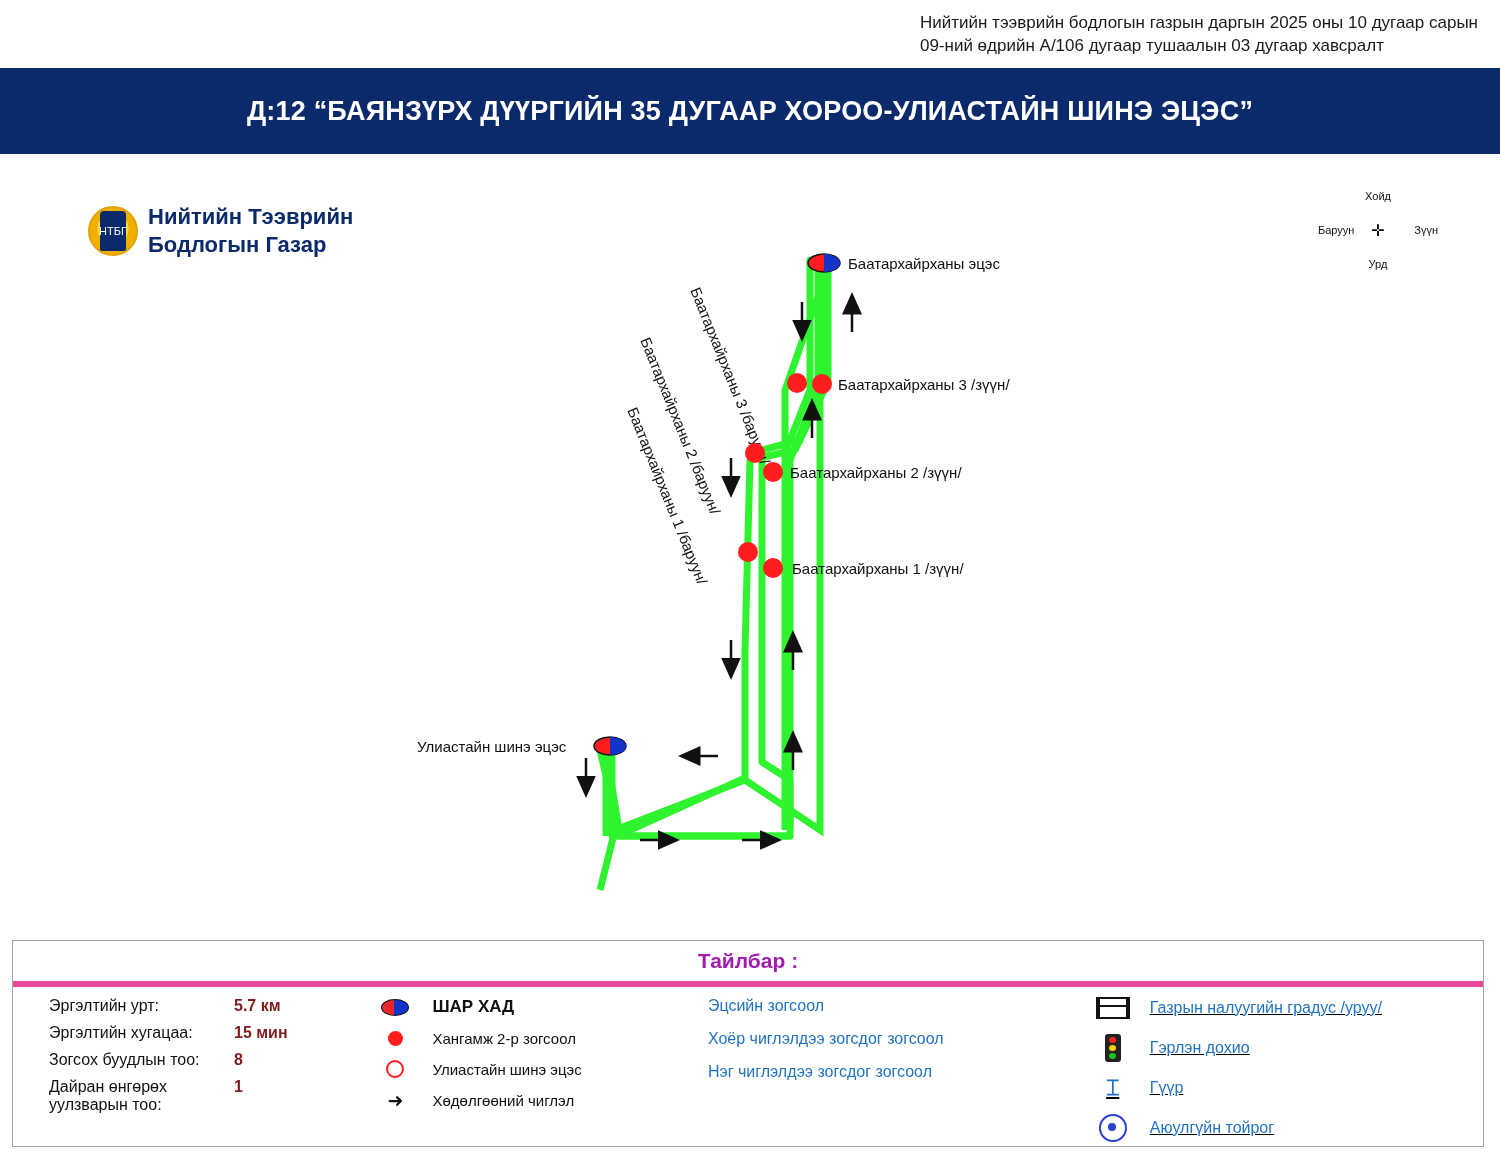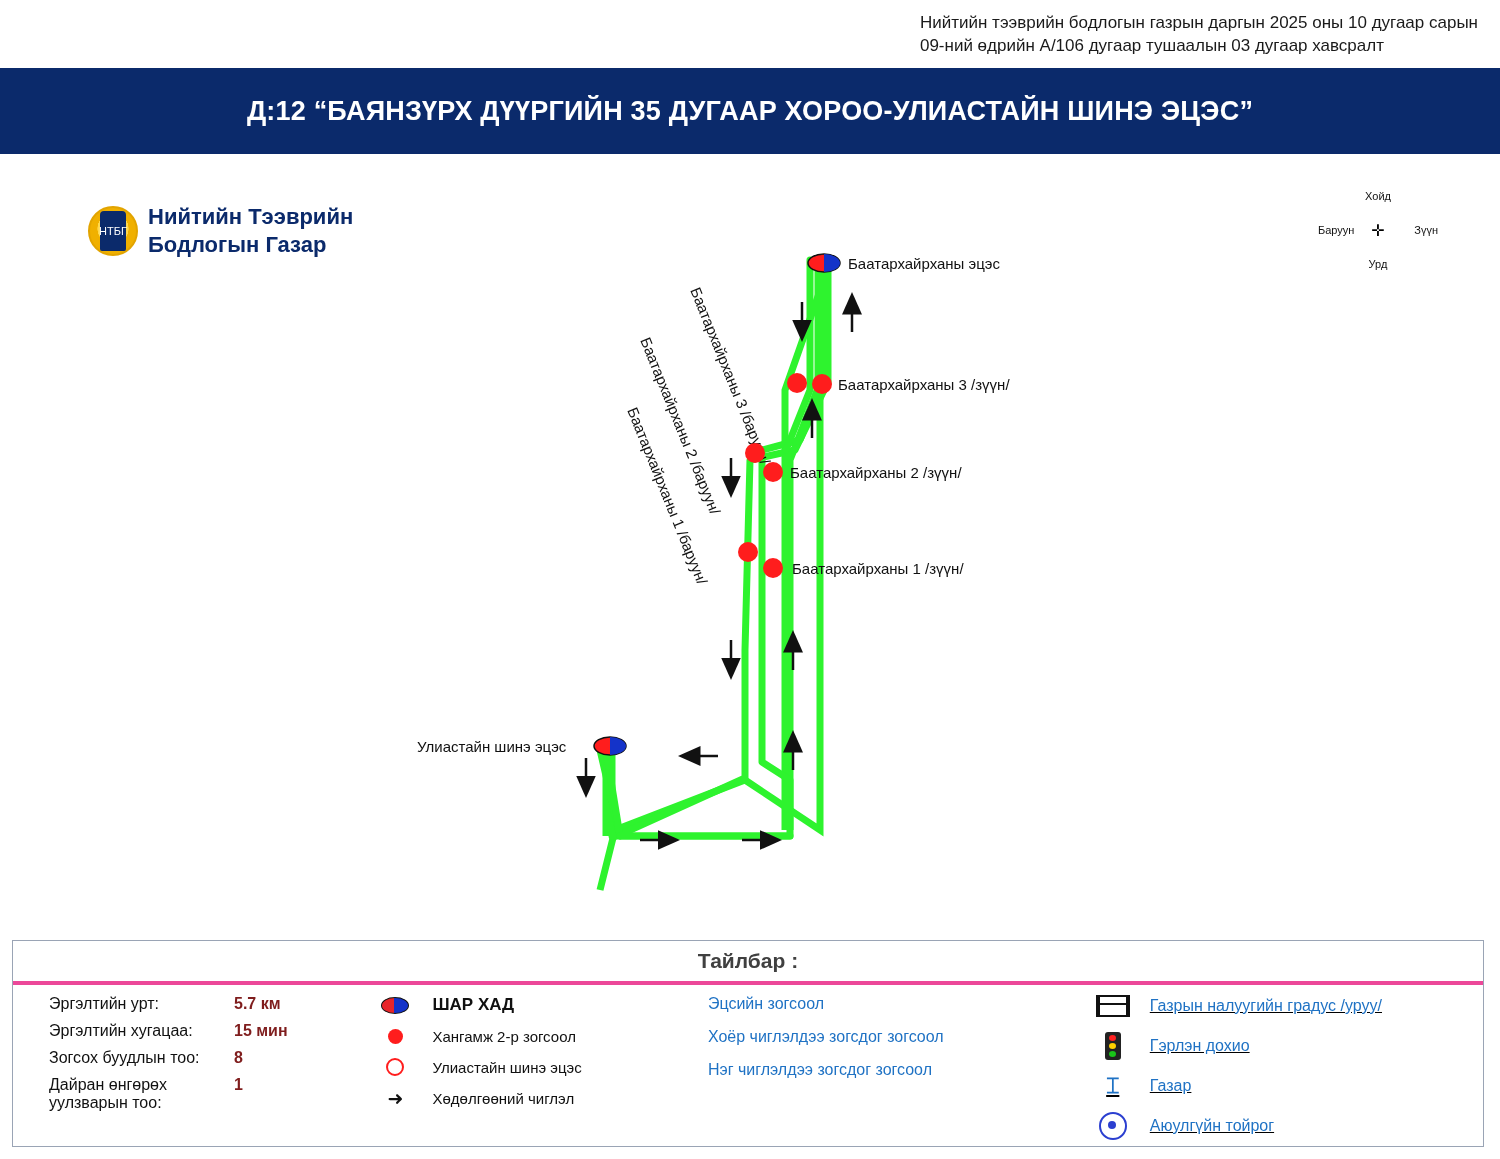--- a/index.html
+++ b/index.html
@@ -49,23 +49,23 @@
   .compass .c-s{position:absolute;left:50%;transform:translateX(-50%);bottom:0;}
   .compass .c-w{position:absolute;left:0;top:50%;transform:translateY(-50%);}
   .compass .c-e{position:absolute;right:0;top:50%;transform:translateY(-50%);}
   .compass .c-mid{position:absolute;left:50%;top:50%;transform:translate(-50%,-50%);font-size:16px;color:#000;}
   svg.map{position:absolute;left:0;top:150px;width:1500px;height:790px;}
   .legend-box{
     position:absolute;left:12px;top:940px;width:1470px;height:205px;
     border:1px solid #9aa4b5;background:#ffffff;
   }
   .legend-head{
-    height:40px;border-bottom:4px solid #ec4899;
+    height:40px;border-bottom:6px solid #ec4899;
     display:flex;align-items:center;justify-content:center;
-    color:#404040;font-size:21px;font-weight:bold;
+    color:#a21caf;font-size:21px;font-weight:bold;
   }
   .legend-body{display:flex;height:163px;}
   .col{position:relative;}
   .col1{width:330px;padding:10px 0 0 36px;}
   .col2{width:330px;padding:10px 0 0 10px;}
   .col3{width:380px;padding:10px 0 0 10px;}
   .col4{width:400px;padding:10px 0 0 20px;text-decoration:underline;}
   .stat-row{display:flex;align-items:baseline;font-size:16px;color:#111;margin-bottom:9px;}
   .stat-label{width:185px;}
   .stat-value{color:#7f1d1d;font-weight:bold;font-size:16px;}
@@ -278,21 +278,21 @@
           <span class="ico-light">
               <i style="background:#ff2020"></i>
               <i style="background:#ffd000"></i>
               <i style="background:#19c419"></i>
             </span>
         </span>
         <span>Гэрлэн дохио</span>
       </div>
       <div class="lg-item blue">
         <span class="lg-ico ico-bridge">⌶</span>
-        <span>Газар</span>
+        <span>Гүүр</span>
       </div>
       <div class="lg-item blue">
         <span class="lg-ico">
             <span class="ico-round"></span>
           </span>
         <span>Аюулгүйн тойрог</span>
       </div>
     </div>
 
   </div>

